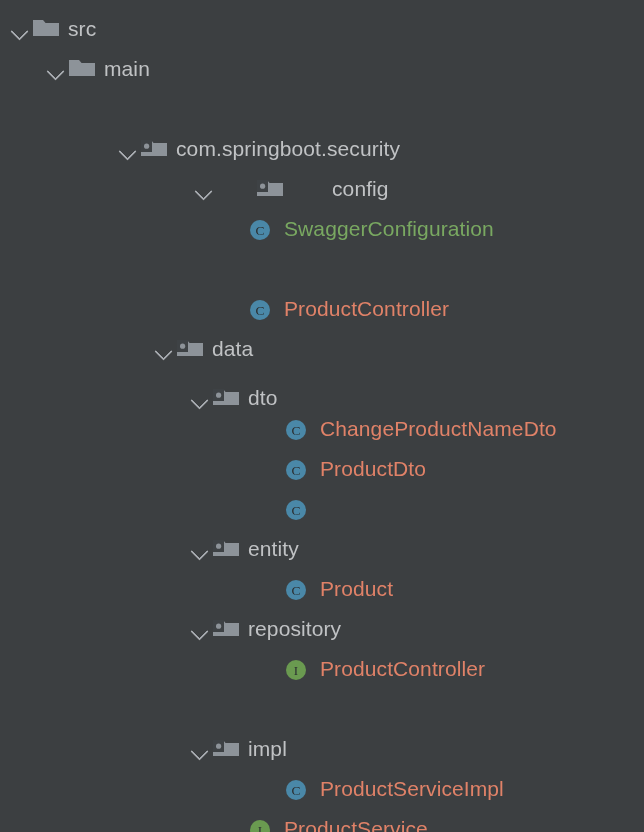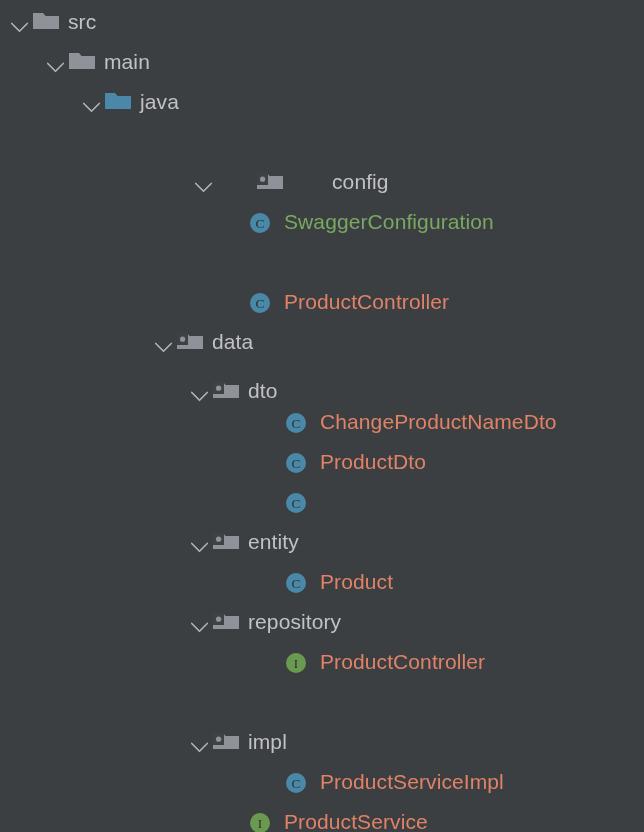--- a/index.html
+++ b/index.html
@@ -18,21 +18,21 @@
     width: 644px;
     height: 832px;
     background: #3c3f41;
   }
   .row {
     position: absolute;
     left: 0;
     right: 0;
     height: 40px;
     display: flex;
-    align-items: center;
+    align-items: flex-end;
     white-space: nowrap;
   }
   .indent { display: inline-block; flex: 0 0 auto; }
 
   
   .chev {
     flex: 0 0 auto;
     width: 24px;
     height: 24px;
     position: relative;
@@ -89,29 +89,31 @@
     <div class="row" style="top: 42px;">
       <span class="indent" style="width: 44px;"></span>
       <span class="chev"></span>
       <span class="icon">
         <svg width="28" height="24" viewBox="0 0 28 24">
           <path d="M1 3 h10 l2.6 3 H27 v13 H1 Z" fill="#8d9399"></path>
         </svg>
       </span>
       <span class="label folder">main</span>
     </div>
-    <div class="row" style="top: 82px;">
-      <span class="indent" style="width: 80px;"></span>
-      <span class="chev"></span>
-      <span class="icon">
-        <svg width="28" height="24" viewBox="0 0 28 24">
-          <path d="M1 3 h10 l2.6 3 H27 v13 H1 Z" fill="#4a87a8"></path>
-        </svg>
-      </span>
-      <span class="label folder">java</span>
+    <div class="row" style="top: 122px;">
+      <span class="indent" style="width: 116px;"></span>
+      <span class="chev"></span>
+      <span class="icon">
+        <svg width="28" height="24" viewBox="0 0 28 24">
+          <path d="M1 3 h10 l2.6 3 H27 v13 H1 Z" fill="#8d9399"></path>
+          <rect x="1" y="3" width="11" height="12" fill="#3e4245"></rect>
+          <circle cx="6.6" cy="9.2" r="2.6" fill="#8d9399"></circle>
+        </svg>
+      </span>
+      <span class="label folder">com.springboot.security</span>
     </div>
     <div class="row" style="top: 162px; gap: 40px;">
       <span class="indent" style="width: 152px;"></span>
       <span class="chev"></span>
       <span class="icon">
         <svg width="28" height="24" viewBox="0 0 28 24">
           <path d="M1 3 h10 l2.6 3 H27 v13 H1 Z" fill="#8d9399"></path>
           <rect x="1" y="3" width="11" height="12" fill="#3e4245"></rect>
           <circle cx="6.6" cy="9.2" r="2.6" fill="#8d9399"></circle>
         </svg>

